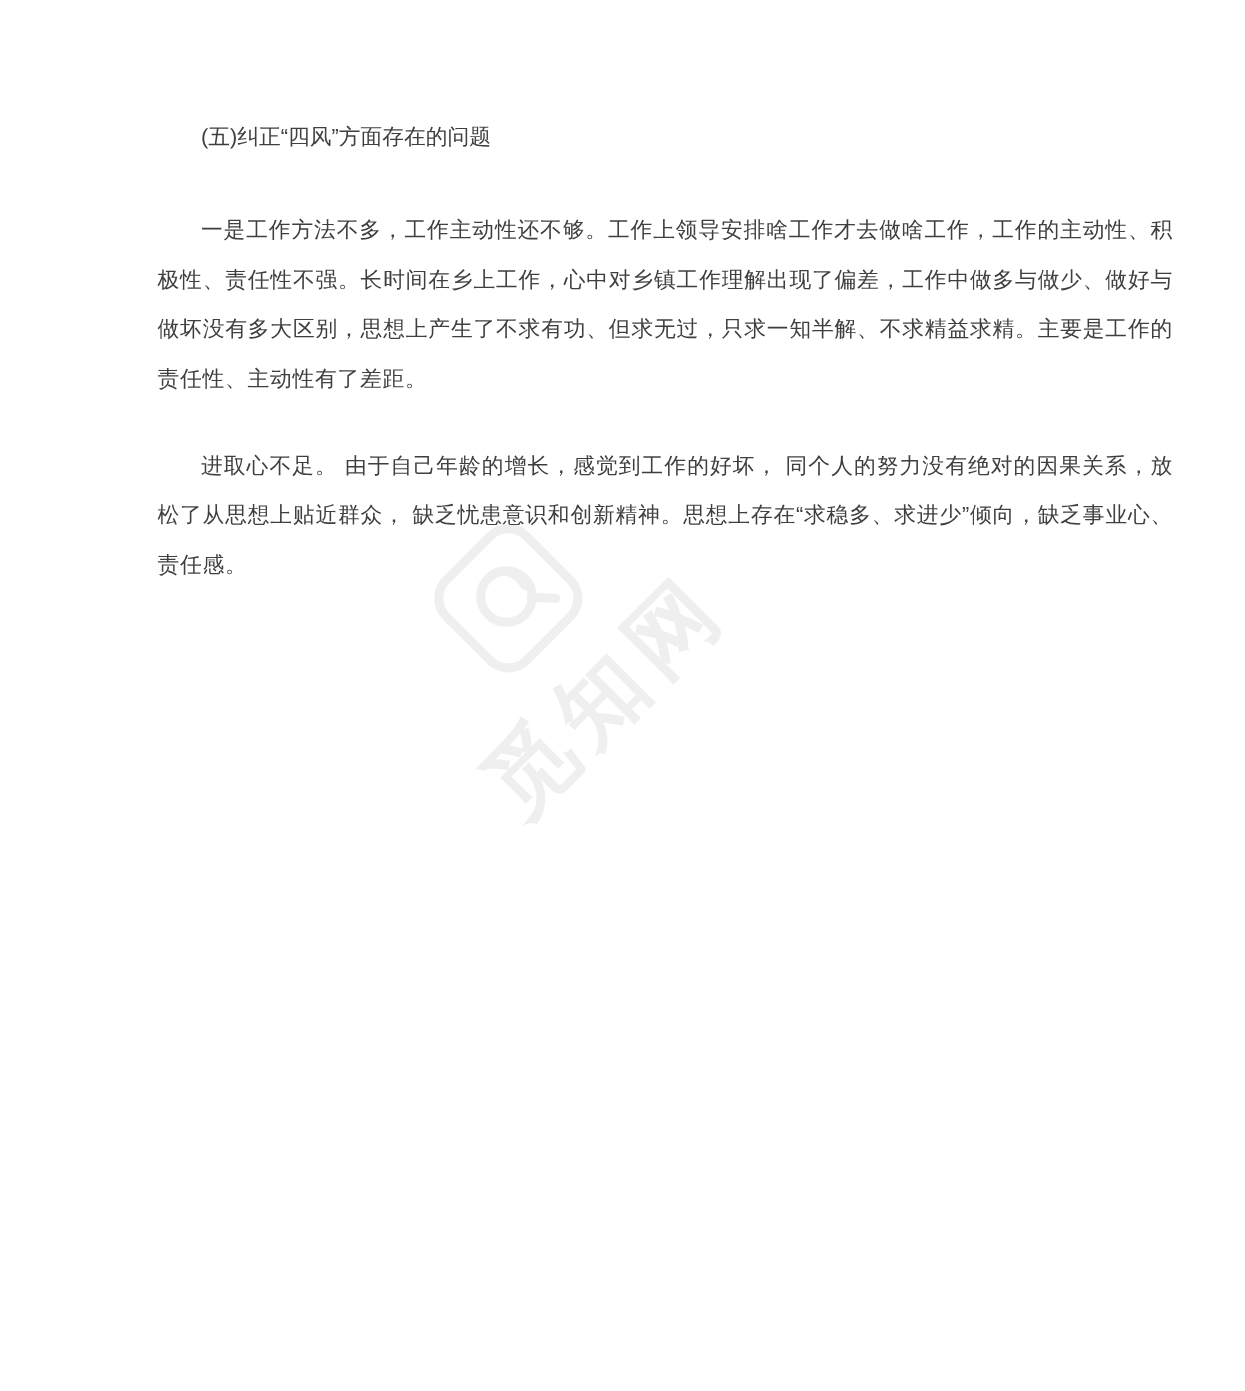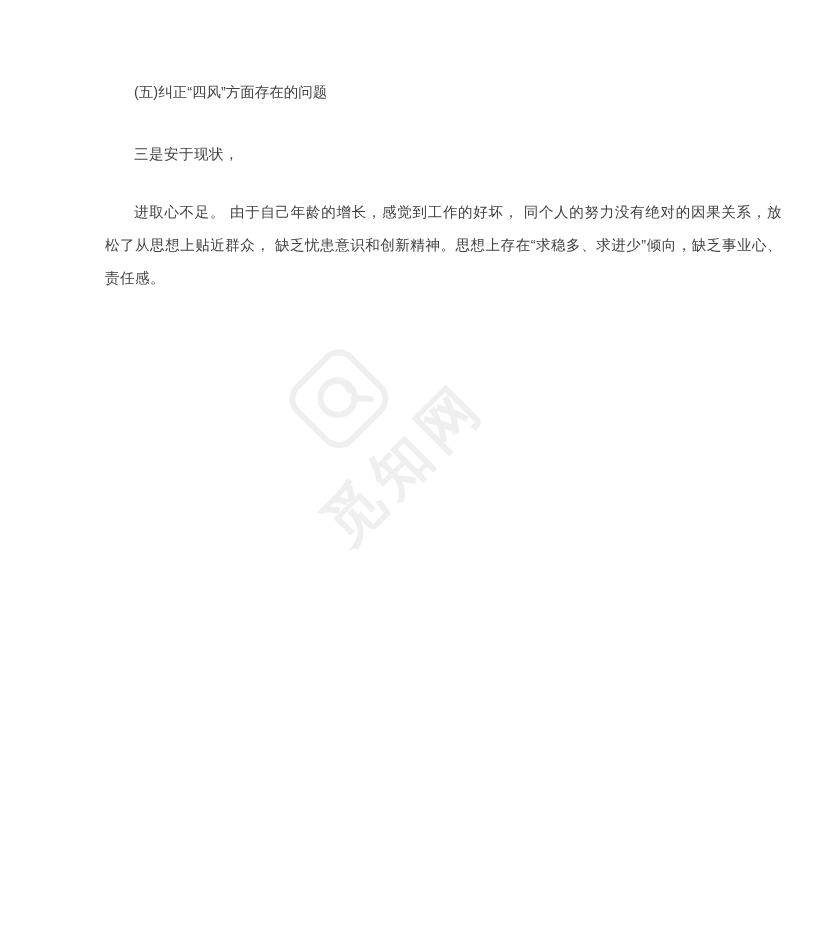--- a/index.html
+++ b/index.html
@@ -77,17 +77,17 @@
       <circle cx="50" cy="48" r="20" stroke="#e2e2e2" stroke-width="7"></circle>
       <path d="M50 28 C 62 28, 70 38, 66 52" stroke="#e2e2e2" stroke-width="7" stroke-linecap="round"></path>
       <line x1="63" y1="62" x2="76" y2="76" stroke="#e2e2e2" stroke-width="7" stroke-linecap="round"></line>
     </svg>
     <span class="wm-text">觅知网</span>
   </div>
 
   <div class="content">
     <h1 class="heading">(五)纠正“四风”方面存在的问题</h1>
 
-    <p class="para">三是安于现状，</p>
+    <p class="para">一是工作方法不多，工作主动性还不够。工作上领导安排啥工作才去做啥工作，工作的主动性、积极性、责任性不强。长时间在乡上工作，心中对乡镇工作理解出现了偏差，工作中做多与做少、做好与做坏没有多大区别，思想上产生了不求有功、但求无过，只求一知半解、不求精益求精。主要是工作的责任性、主动性有了差距。</p>
     <p class="para">进取心不足。 由于自己年龄的增长，感觉到工作的好坏， 同个人的努力没有绝对的因果关系，放松了从思想上贴近群众， 缺乏忧患意识和创新精神。思想上存在“求稳多、求进少”倾向，缺乏事业心、责任感。</p>
   </div>
 
 </div>
 
 </body></html>

